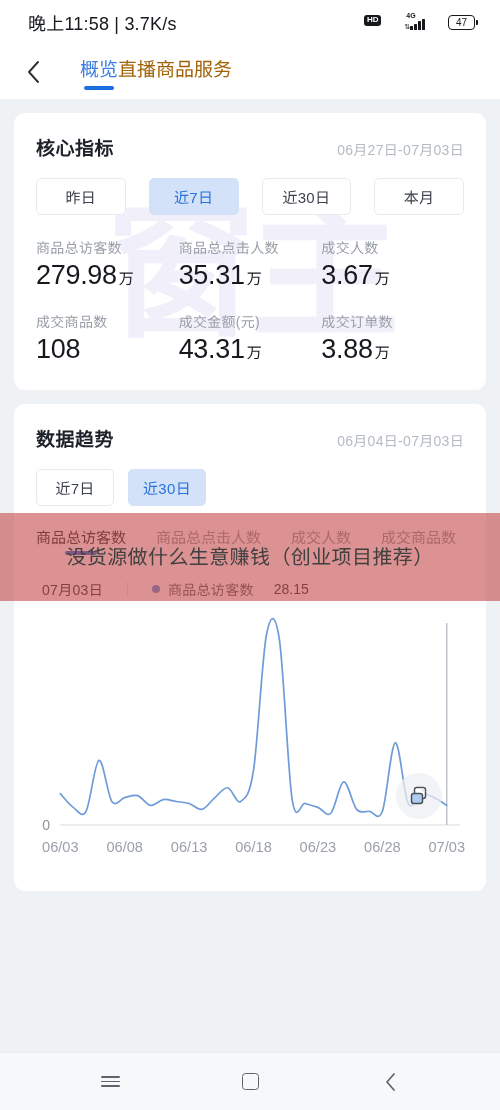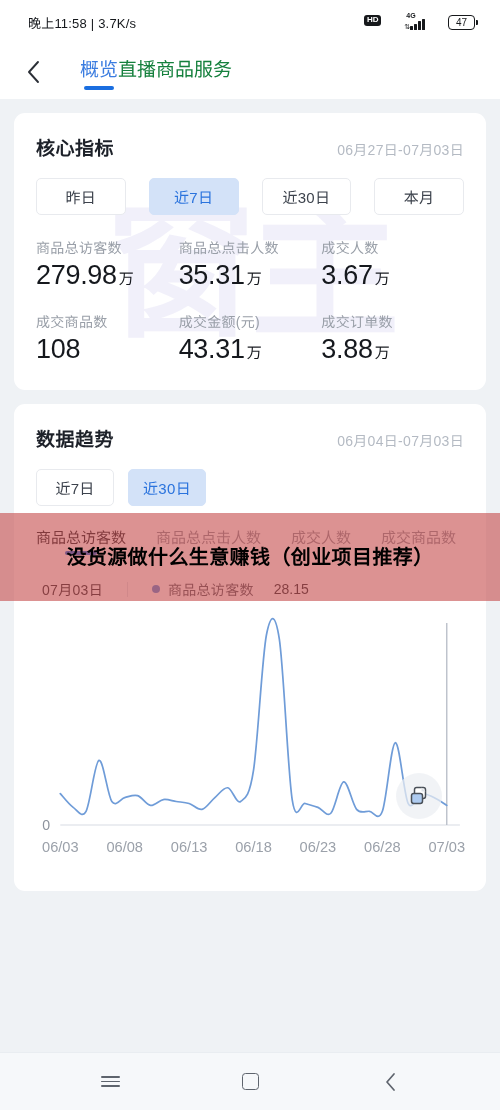--- a/index.html
+++ b/index.html
@@ -19,21 +19,21 @@
   
   .status-bar {
     height: 44px;
     background: #ffffff;
     display: flex;
     align-items: center;
     justify-content: space-between;
     padding: 0 22px 0 28px;
   }
   .status-left {
-    font-size: 13px;
+    font-size: 18px;
     color: #15181c;
     letter-spacing: .2px;
     white-space: nowrap;
   }
   .status-right {
     display: flex;
     align-items: flex-start;
     gap: 23px;
   }
   .hd-badge {
@@ -113,21 +113,21 @@
     justify-content: center;
     flex: 0 0 auto;
   }
   .tabs {
     display: flex;
     align-items: center;
     margin-left: 28px;
   }
   .tab {
     font-size: 19px;
-    color: #15803d;
+    color: #a16207;
     position: relative;
     padding-bottom: 9px;
     white-space: nowrap;
   }
   .tab.active { color: #3a7ce0; }
   .tab.active::after {
     content: "";
     position: absolute;
     bottom: 0;
     left: 50%;
@@ -329,23 +329,23 @@
     top: 513px;
     height: 88px;
     background: rgba(196, 74, 74, 0.60);
     display: flex;
     align-items: center;
     justify-content: center;
     z-index: 50;
     padding: 0 28px;
   }
   .overlay-text {
-    color: #000000;
+    color: #404040;
     font-size: 20px;
-    font-weight: bold;
+    font-weight: normal;
     line-height: 1.35;
     text-align: center;
     letter-spacing: .4px;
   }
 
   
   .bottom-nav {
     position: absolute;
     left: 0; right: 0; bottom: 0;
     height: 58px;

